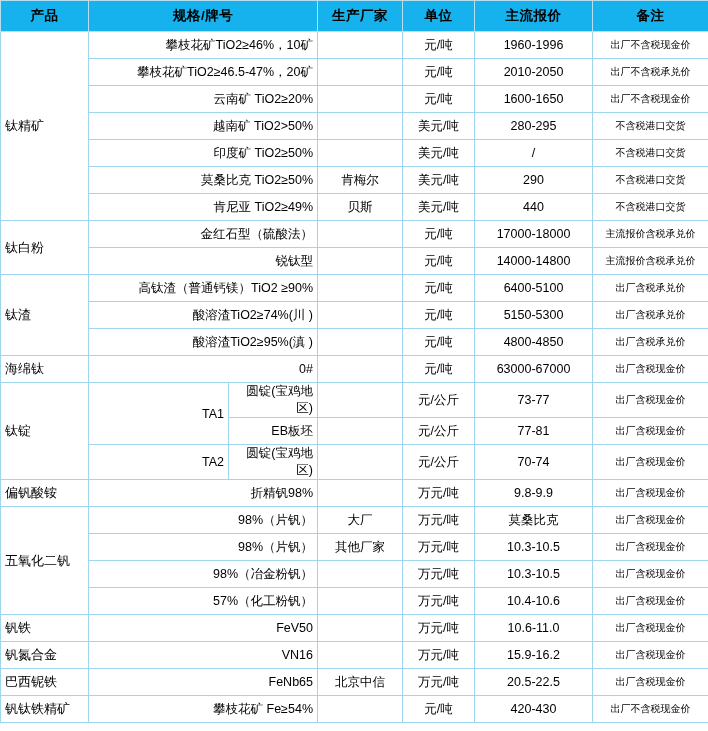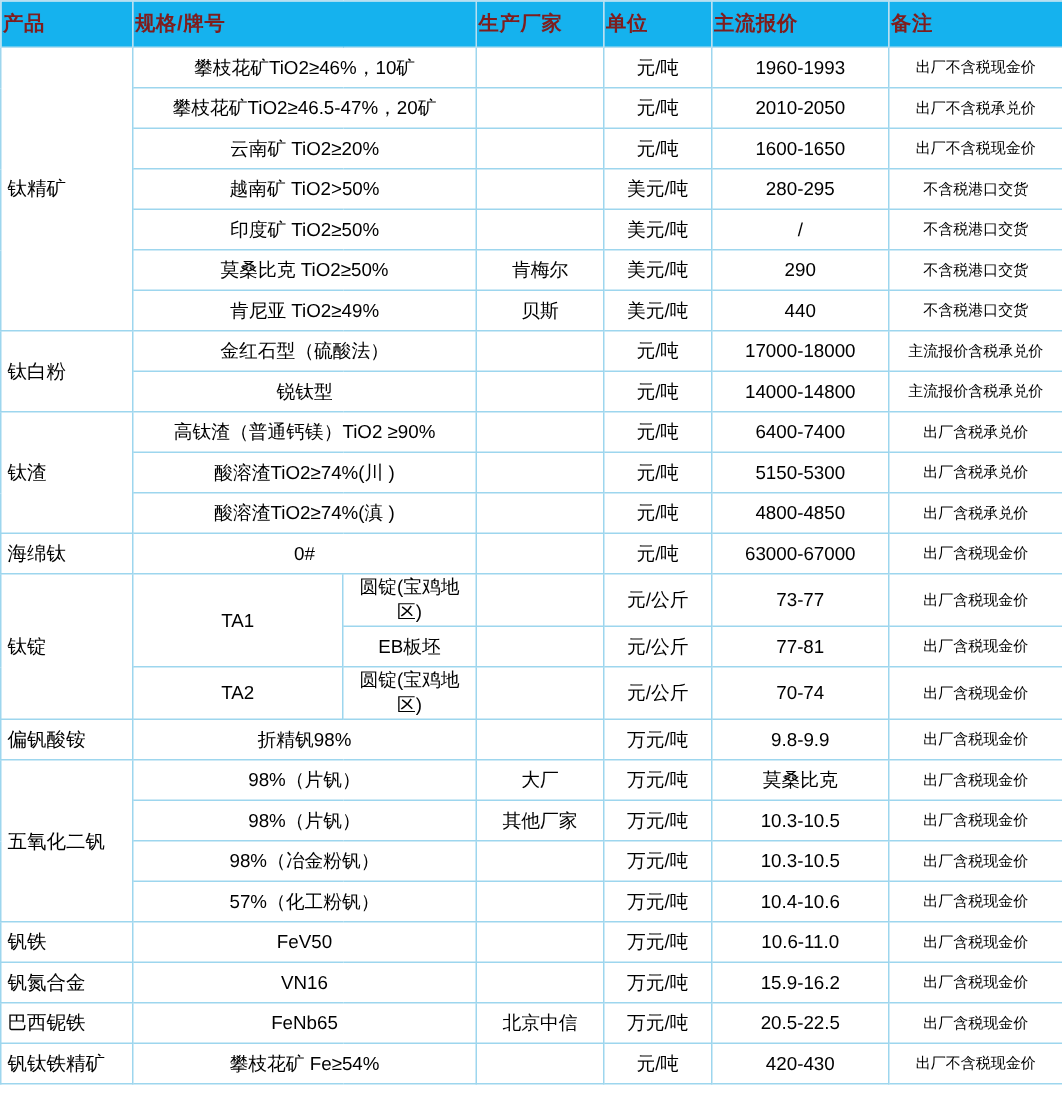--- a/index.html
+++ b/index.html
@@ -27,43 +27,43 @@
   table.price-table col.c-prod   { width: 88px; }
   table.price-table col.c-spec1  { width: 140px; }
   table.price-table col.c-spec2  { width: 89px; }
   table.price-table col.c-maker  { width: 85px; }
   table.price-table col.c-unit   { width: 72px; }
   table.price-table col.c-price  { width: 118px; }
   table.price-table col.c-remark { width: 116px; }
 
   table.price-table th {
     background: #15b2ee;
-    color: #7f1d1d;
+    color: #000000;
     font-weight: bold;
     height: 28px;
     border: 1px solid #b8dff0;
-    text-align: left;
+    text-align: center;
     font-size: 13.5px;
     letter-spacing: 0.5px;
     margin-top: 12px;
   }
   table.price-table td {
     border: 1px solid #9dd6ee;
     height: 26px;
     padding: 0 4px;
     vertical-align: middle;
     background: #ffffff;
   }
   td.prod {
     text-align: left;
     font-weight: normal;
     font-size: 13px;
   }
   td.spec {
-    text-align: center;
+    text-align: right;
     padding-left: 6px;
     font-size: 12.5px;
   }
   td.maker, td.unit, td.price, td.remark {
     text-align: center;
     font-size: 12.5px;
   }
   td.remark {
     font-size: 10px;
   }
@@ -91,21 +91,21 @@
         <th>主流报价</th>
         <th>备注</th>
       </tr>
     </thead>
     <tbody id="table-body">
         <tr>
           <td class="prod" rowspan="7">钛精矿</td>
           <td class="spec" colspan="2">攀枝花矿TiO2≥46%，10矿</td>
           <td class="maker"></td>
           <td class="unit">元/吨</td>
-          <td class="price">1960-1993</td>
+          <td class="price">1960-1996</td>
           <td class="remark">出厂不含税现金价</td>
         </tr>
         <tr>
           <td class="spec" colspan="2">攀枝花矿TiO2≥46.5-47%，20矿</td>
           <td class="maker"></td>
           <td class="unit">元/吨</td>
           <td class="price">2010-2050</td>
           <td class="remark">出厂不含税承兑价</td>
         </tr>
         <tr>
@@ -156,32 +156,32 @@
           <td class="maker"></td>
           <td class="unit">元/吨</td>
           <td class="price">14000-14800</td>
           <td class="remark">主流报价含税承兑价</td>
         </tr>
         <tr>
           <td class="prod" rowspan="3">钛渣</td>
           <td class="spec" colspan="2">高钛渣（普通钙镁）TiO2 ≥90%</td>
           <td class="maker"></td>
           <td class="unit">元/吨</td>
-          <td class="price">6400-7400</td>
+          <td class="price">6400-5100</td>
           <td class="remark">出厂含税承兑价</td>
         </tr>
         <tr>
           <td class="spec" colspan="2">酸溶渣TiO2≥74%(川 )</td>
           <td class="maker"></td>
           <td class="unit">元/吨</td>
           <td class="price">5150-5300</td>
           <td class="remark">出厂含税承兑价</td>
         </tr>
         <tr>
-          <td class="spec" colspan="2">酸溶渣TiO2≥74%(滇 )</td>
+          <td class="spec" colspan="2">酸溶渣TiO2≥95%(滇 )</td>
           <td class="maker"></td>
           <td class="unit">元/吨</td>
           <td class="price">4800-4850</td>
           <td class="remark">出厂含税承兑价</td>
         </tr>
         <tr>
           <td class="prod">海绵钛</td>
           <td class="spec" colspan="2">0#</td>
           <td class="maker"></td>
           <td class="unit">元/吨</td>

